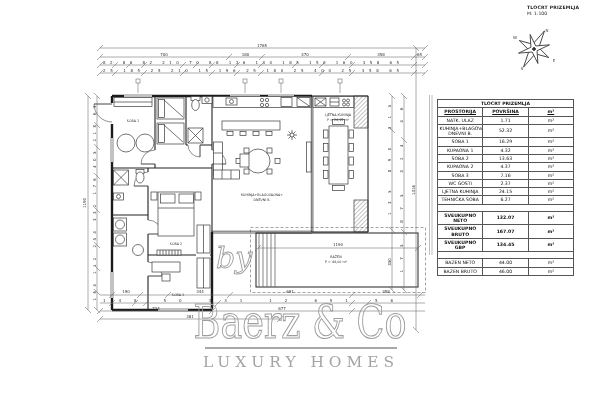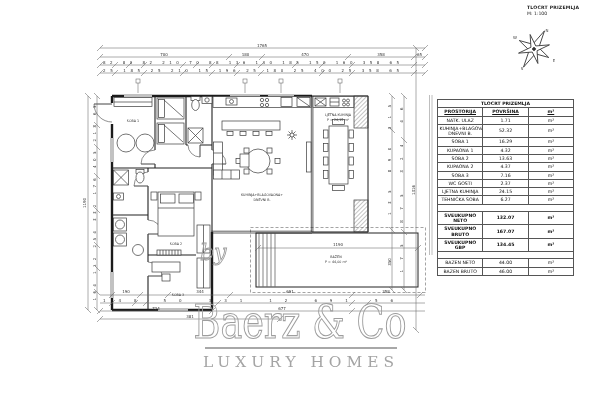--- a/index.html
+++ b/index.html
@@ -15,22 +15,22 @@
   td{border:0.5px solid #555;font-size:4.6px;line-height:1.15;padding:1px 1.5px;
      text-align:center;vertical-align:middle;color:#111;overflow:hidden;}
   td.name{width:64px;}
   td.val{width:40px;}
   td.unit{width:26px;}
   tr.head td{font-weight:bold;text-decoration:underline;}
   tr.title td{font-weight:bold;text-decoration:none;}
   tr.total td{font-weight:bold;}
   tr.spacer td{height:6px;padding:0;}
   
-  .wm-by{position:absolute;left:200px;top:240px;font-family:"DejaVu Serif",serif;
-         font-style:italic;font-size:22px;color:transparent;-webkit-text-stroke:0.9px #9c9c9c;}
+  .wm-by{position:absolute;left:216px;top:240px;font-family:"DejaVu Serif",serif;
+         font-style:italic;font-size:30px;color:transparent;-webkit-text-stroke:0.9px #9c9c9c;}
   .wm{position:absolute;left:185px;top:285px;}
 </style>
 </head>
 <body>
 
 <div class="sheet">
 
 <svg width="600" height="400" viewBox="0 0 600 400">
   <defs>
     <pattern id="hatch" width="3" height="3" patternUnits="userSpaceOnUse" patternTransform="rotate(45)">

